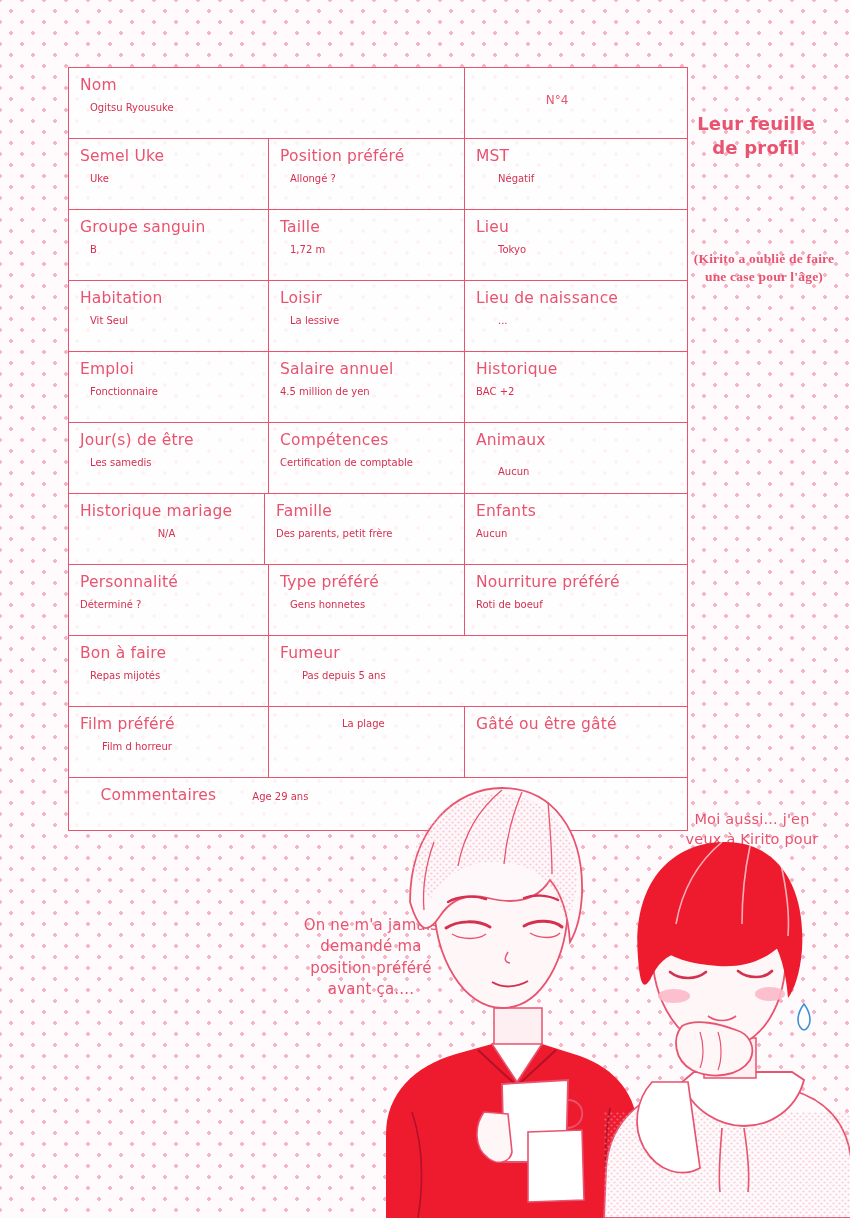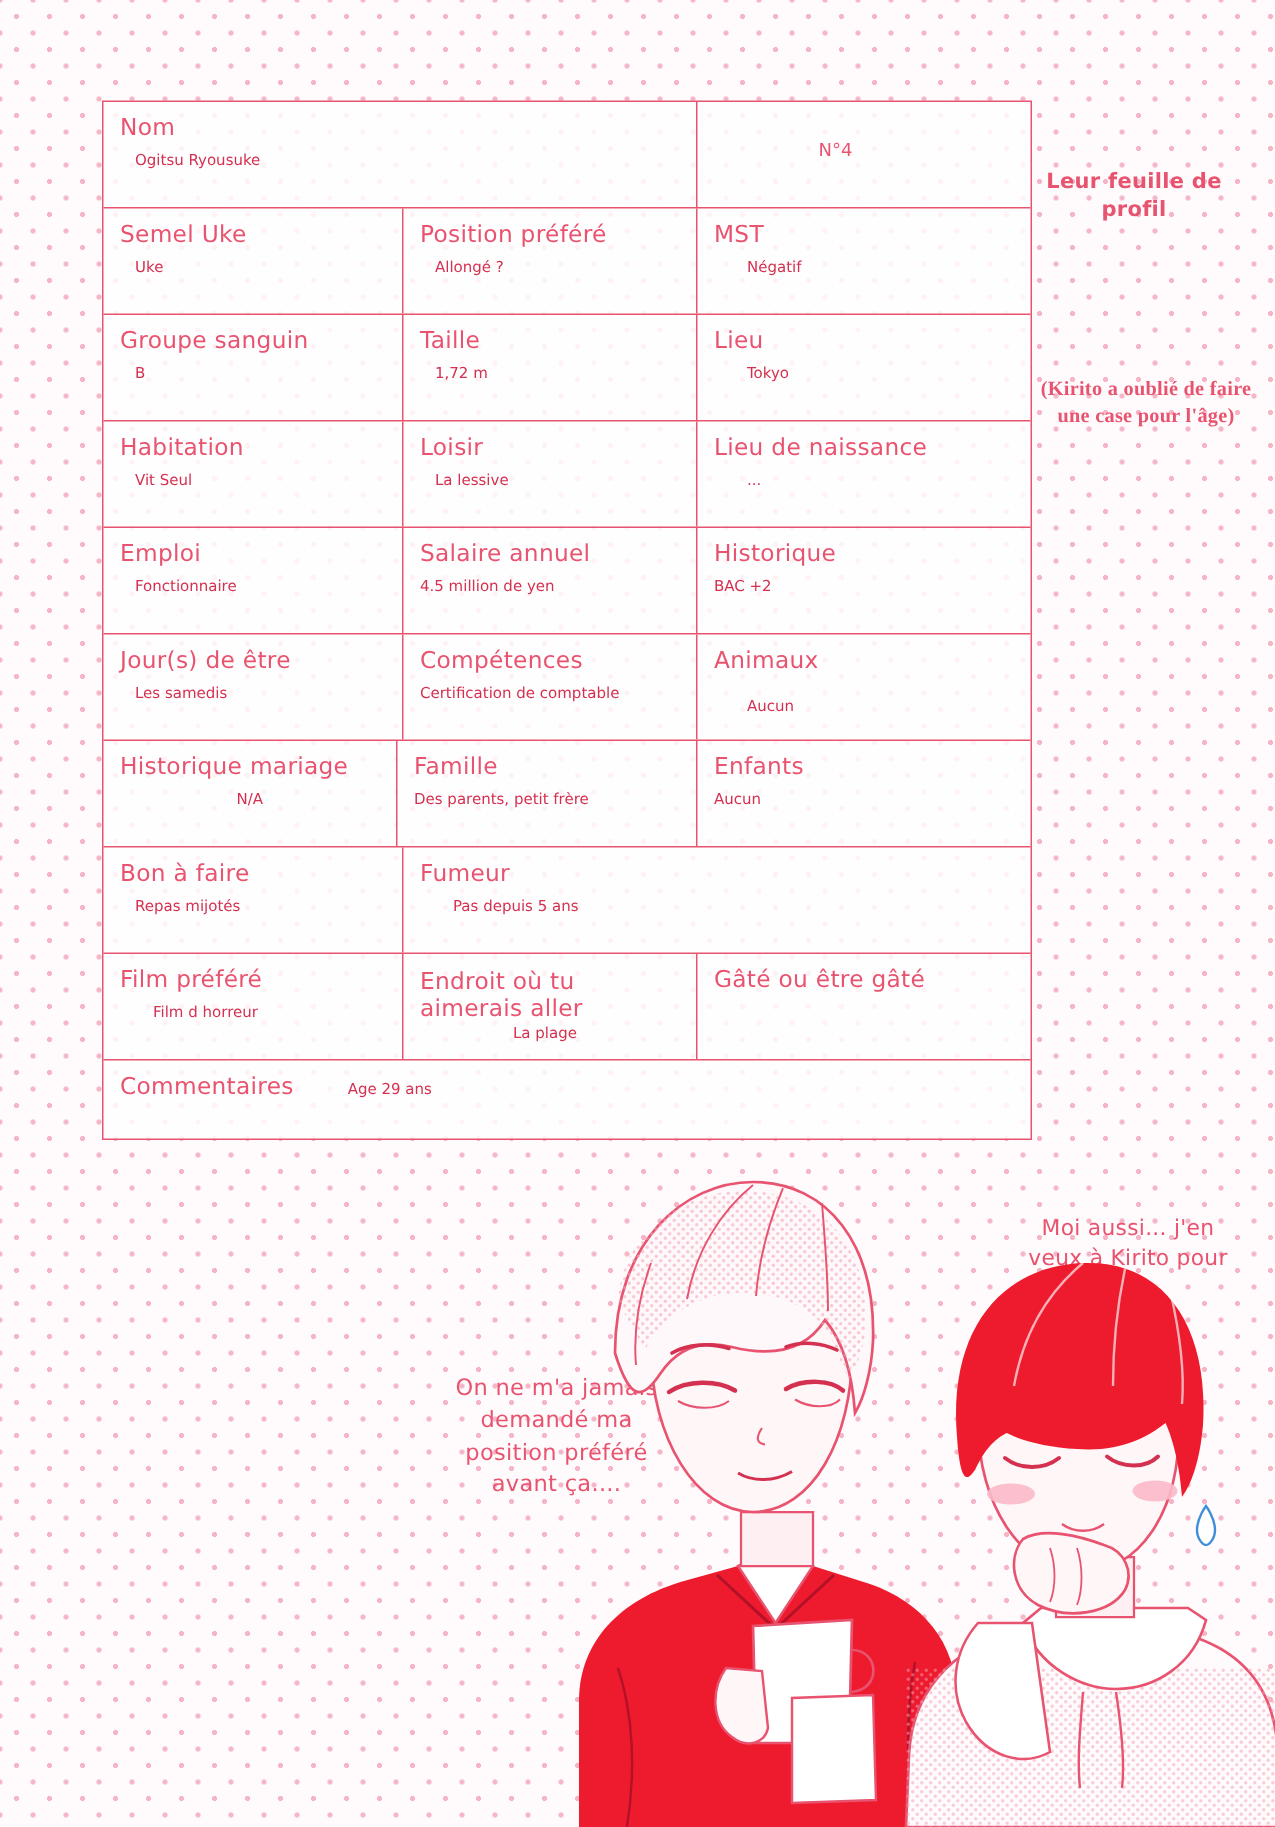--- a/index.html
+++ b/index.html
@@ -40,21 +40,21 @@
     width: 620px;
     border: 1.5px solid #e8536f;
     background: rgba(255,255,255,0.82);
     box-sizing: border-box;
   }
   .row {
     display: flex;
     border-bottom: 1.5px solid #e8536f;
     box-sizing: border-box;
   }
-  .row:last-child { border-bottom: none; }
+  .row:last-child { border-bottom: none; justify-content: center; }
   .cell {
     box-sizing: border-box;
     padding: 9px 11px 10px 11px;
     border-right: 1.5px solid #e8536f;
     position: relative;
     min-height: 70px;
   }
   .cell:last-child { border-right: none; }
   .c1 { width: 200px; }
   .c2 { width: 196px; }
@@ -89,21 +89,21 @@
     color: #e8536f;
     font-size: 12px;
     text-align: center;
     padding-top: 16px;
   }
 
   
   .note {
     position: absolute;
     color: #e8536f;
-    font-size: 14px;
+    font-size: 18px;
     line-height: 1.35;
     text-align: center;
     letter-spacing: 0.2px;
   }
   .note-profil {
     right: 32px;
     top: 112px;
     width: 124px;
     font-weight: bold;
   }
@@ -240,39 +240,52 @@
       <div class="cell c1">
         <div class="lbl">Famille</div>
         <div class="val" style="margin-left:0">Des parents, petit frère</div>
       </div>
       <div class="cell c3">
         <div class="lbl">Enfants</div>
         <div class="val" style="margin-left:0">Aucun</div>
       </div>
     </div>
 
+    <div class="row">
+      <div class="cell c1">
+        <div class="lbl">Personnalité</div>
+        <div class="val" style="margin-left:0">Déterminé ?</div>
+      </div>
+      <div class="cell c2">
+        <div class="lbl">Type préféré</div>
+        <div class="val">Gens honnetes</div>
+      </div>
+      <div class="cell c3">
+        <div class="lbl">Nourriture préféré</div>
+        <div class="val" style="margin-left:0">Roti de boeuf</div>
+      </div>
+    </div>
 
     <div class="row">
       <div class="cell c1">
         <div class="lbl">Bon à faire</div>
         <div class="val">Repas mijotés</div>
       </div>
       <div class="cell c2">
         <div class="lbl">Fumeur</div>
         <div class="val indent-lg">Pas depuis 5 ans</div>
       </div>
     </div>
 
     <div class="row">
       <div class="cell c1">
         <div class="lbl">Film préféré</div>
         <div class="val indent-lg">Film d horreur</div>
       </div>
       <div class="cell c2">
-        <div class="lbl two-line-lbl">Endroit où tu aimerais aller</div>
         <div class="val" style="margin-left:62px;margin-top:2px">La plage</div>
       </div>
       <div class="cell c3">
         <div class="lbl">Gâté ou être gâté</div>
         <div class="val"></div>
       </div>
     </div>
 
     <div class="row">
       <div class="cell c-full">

